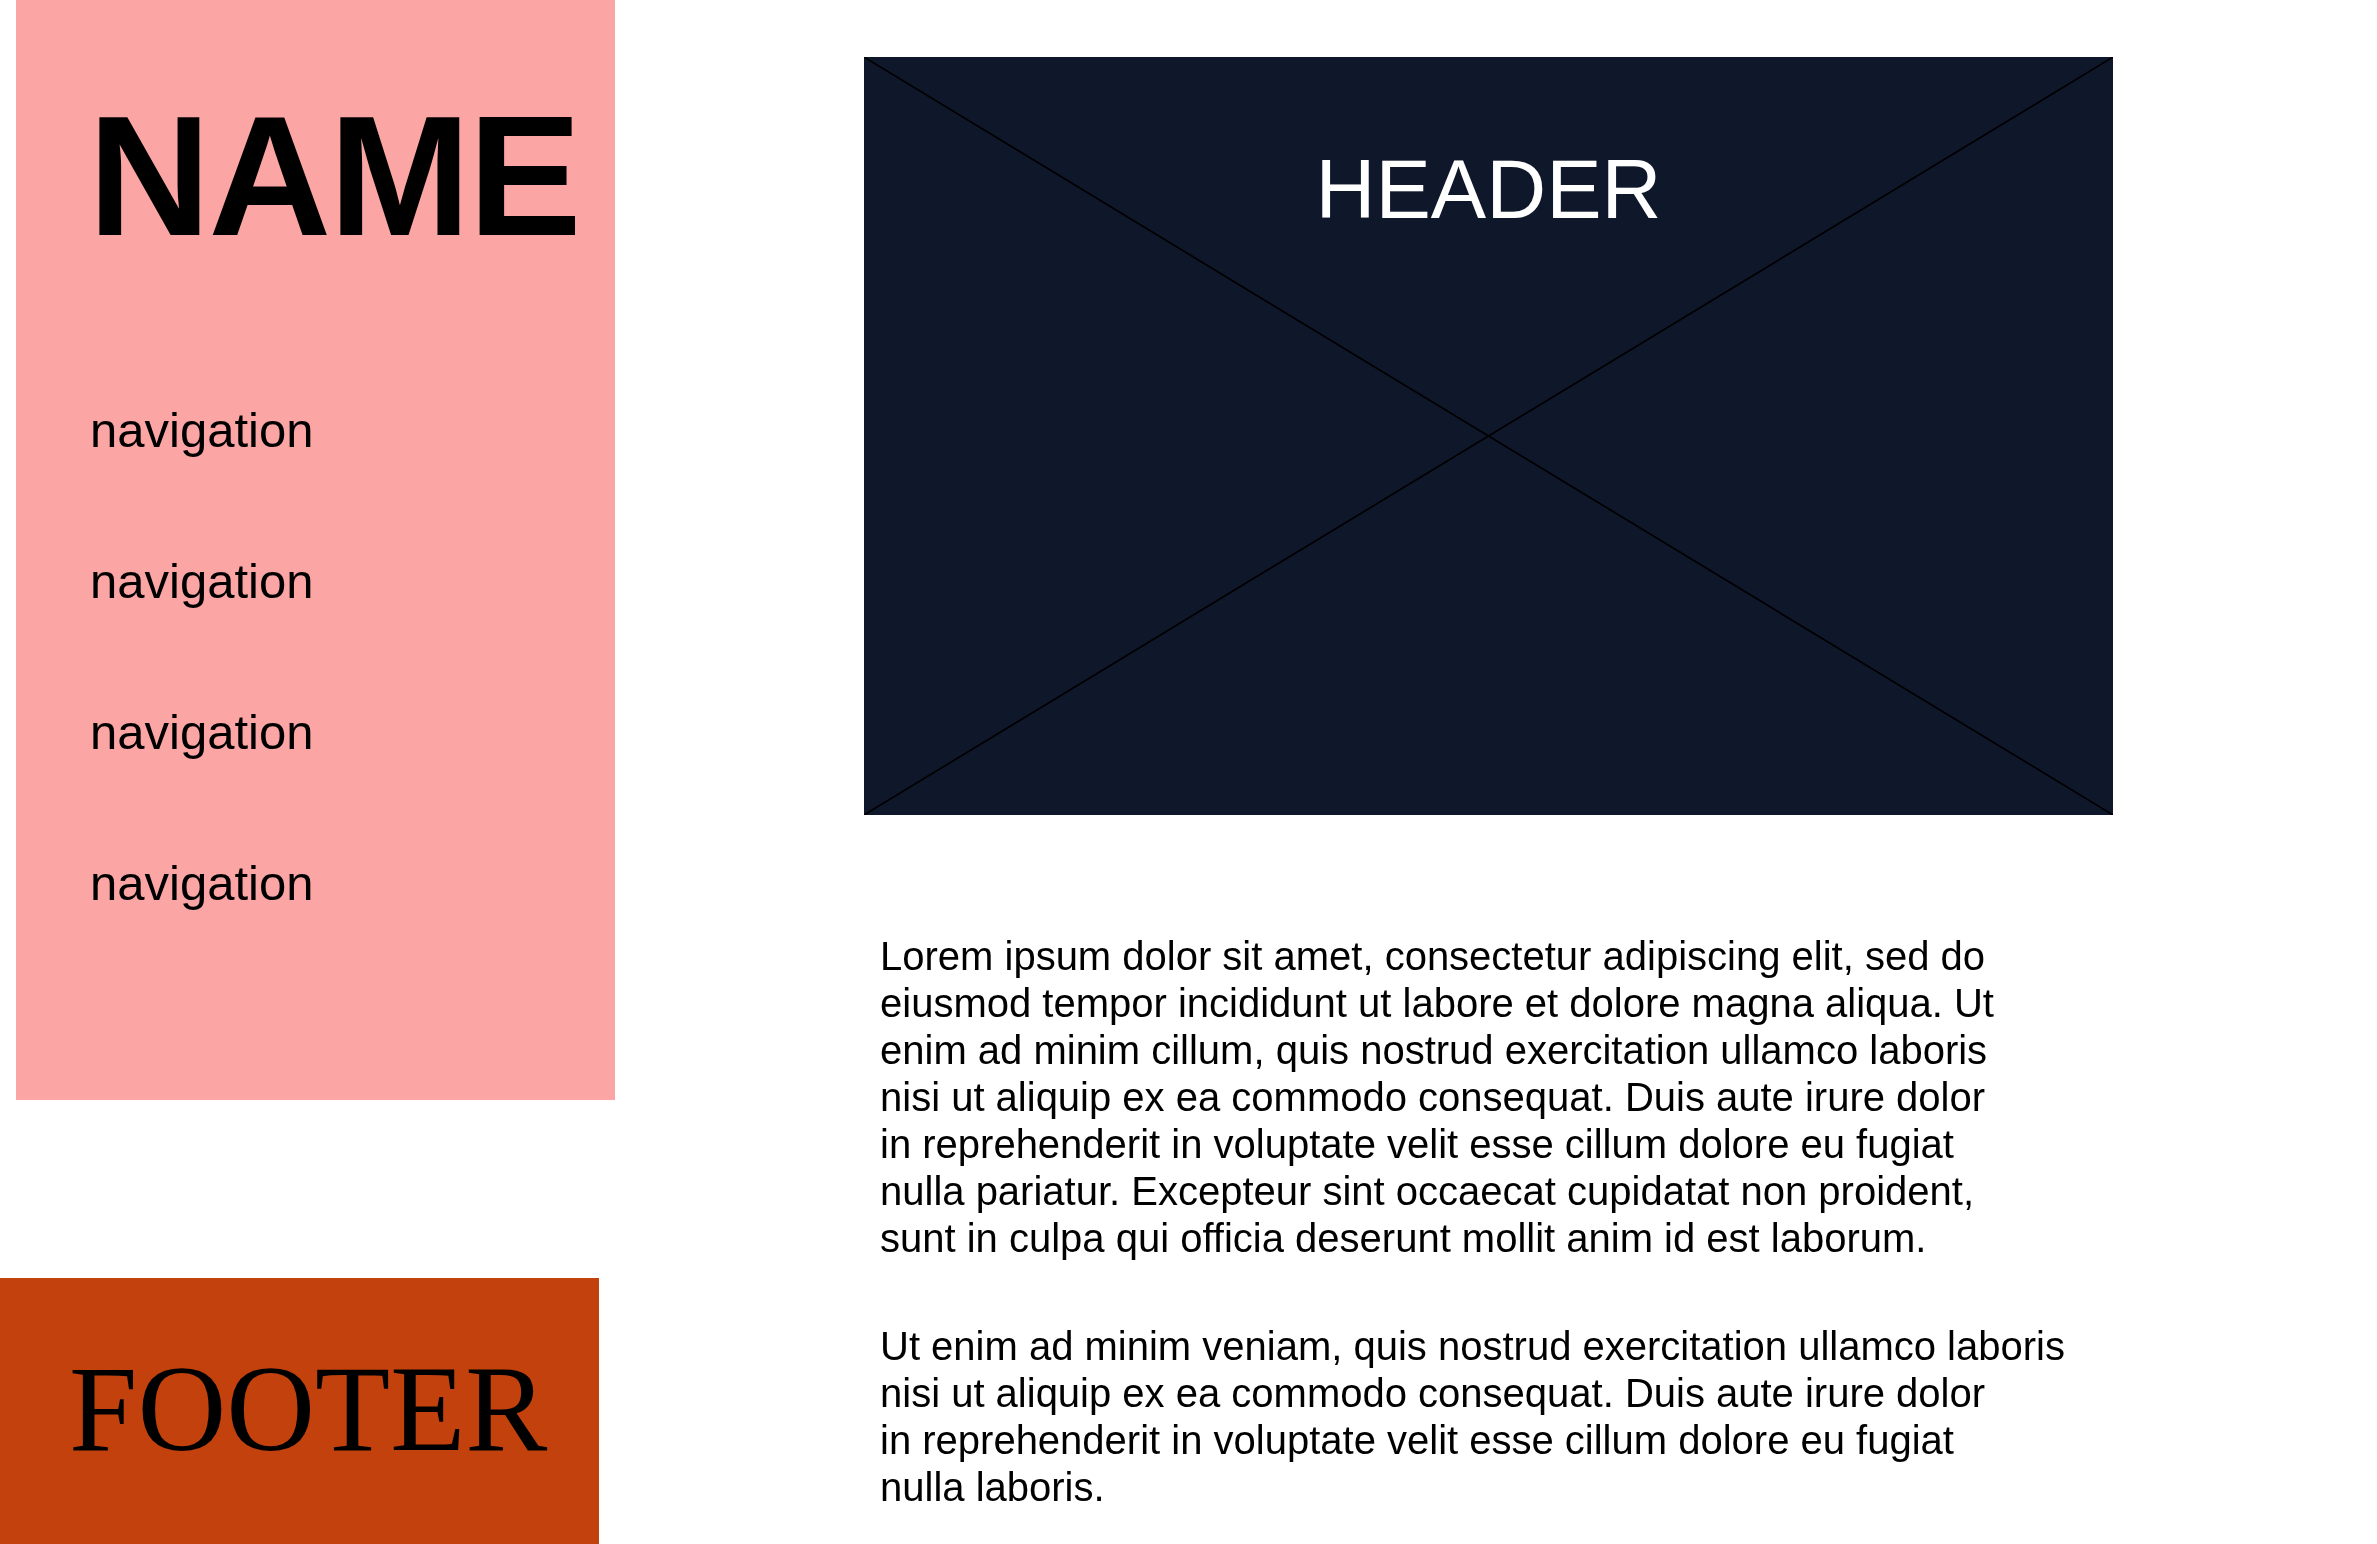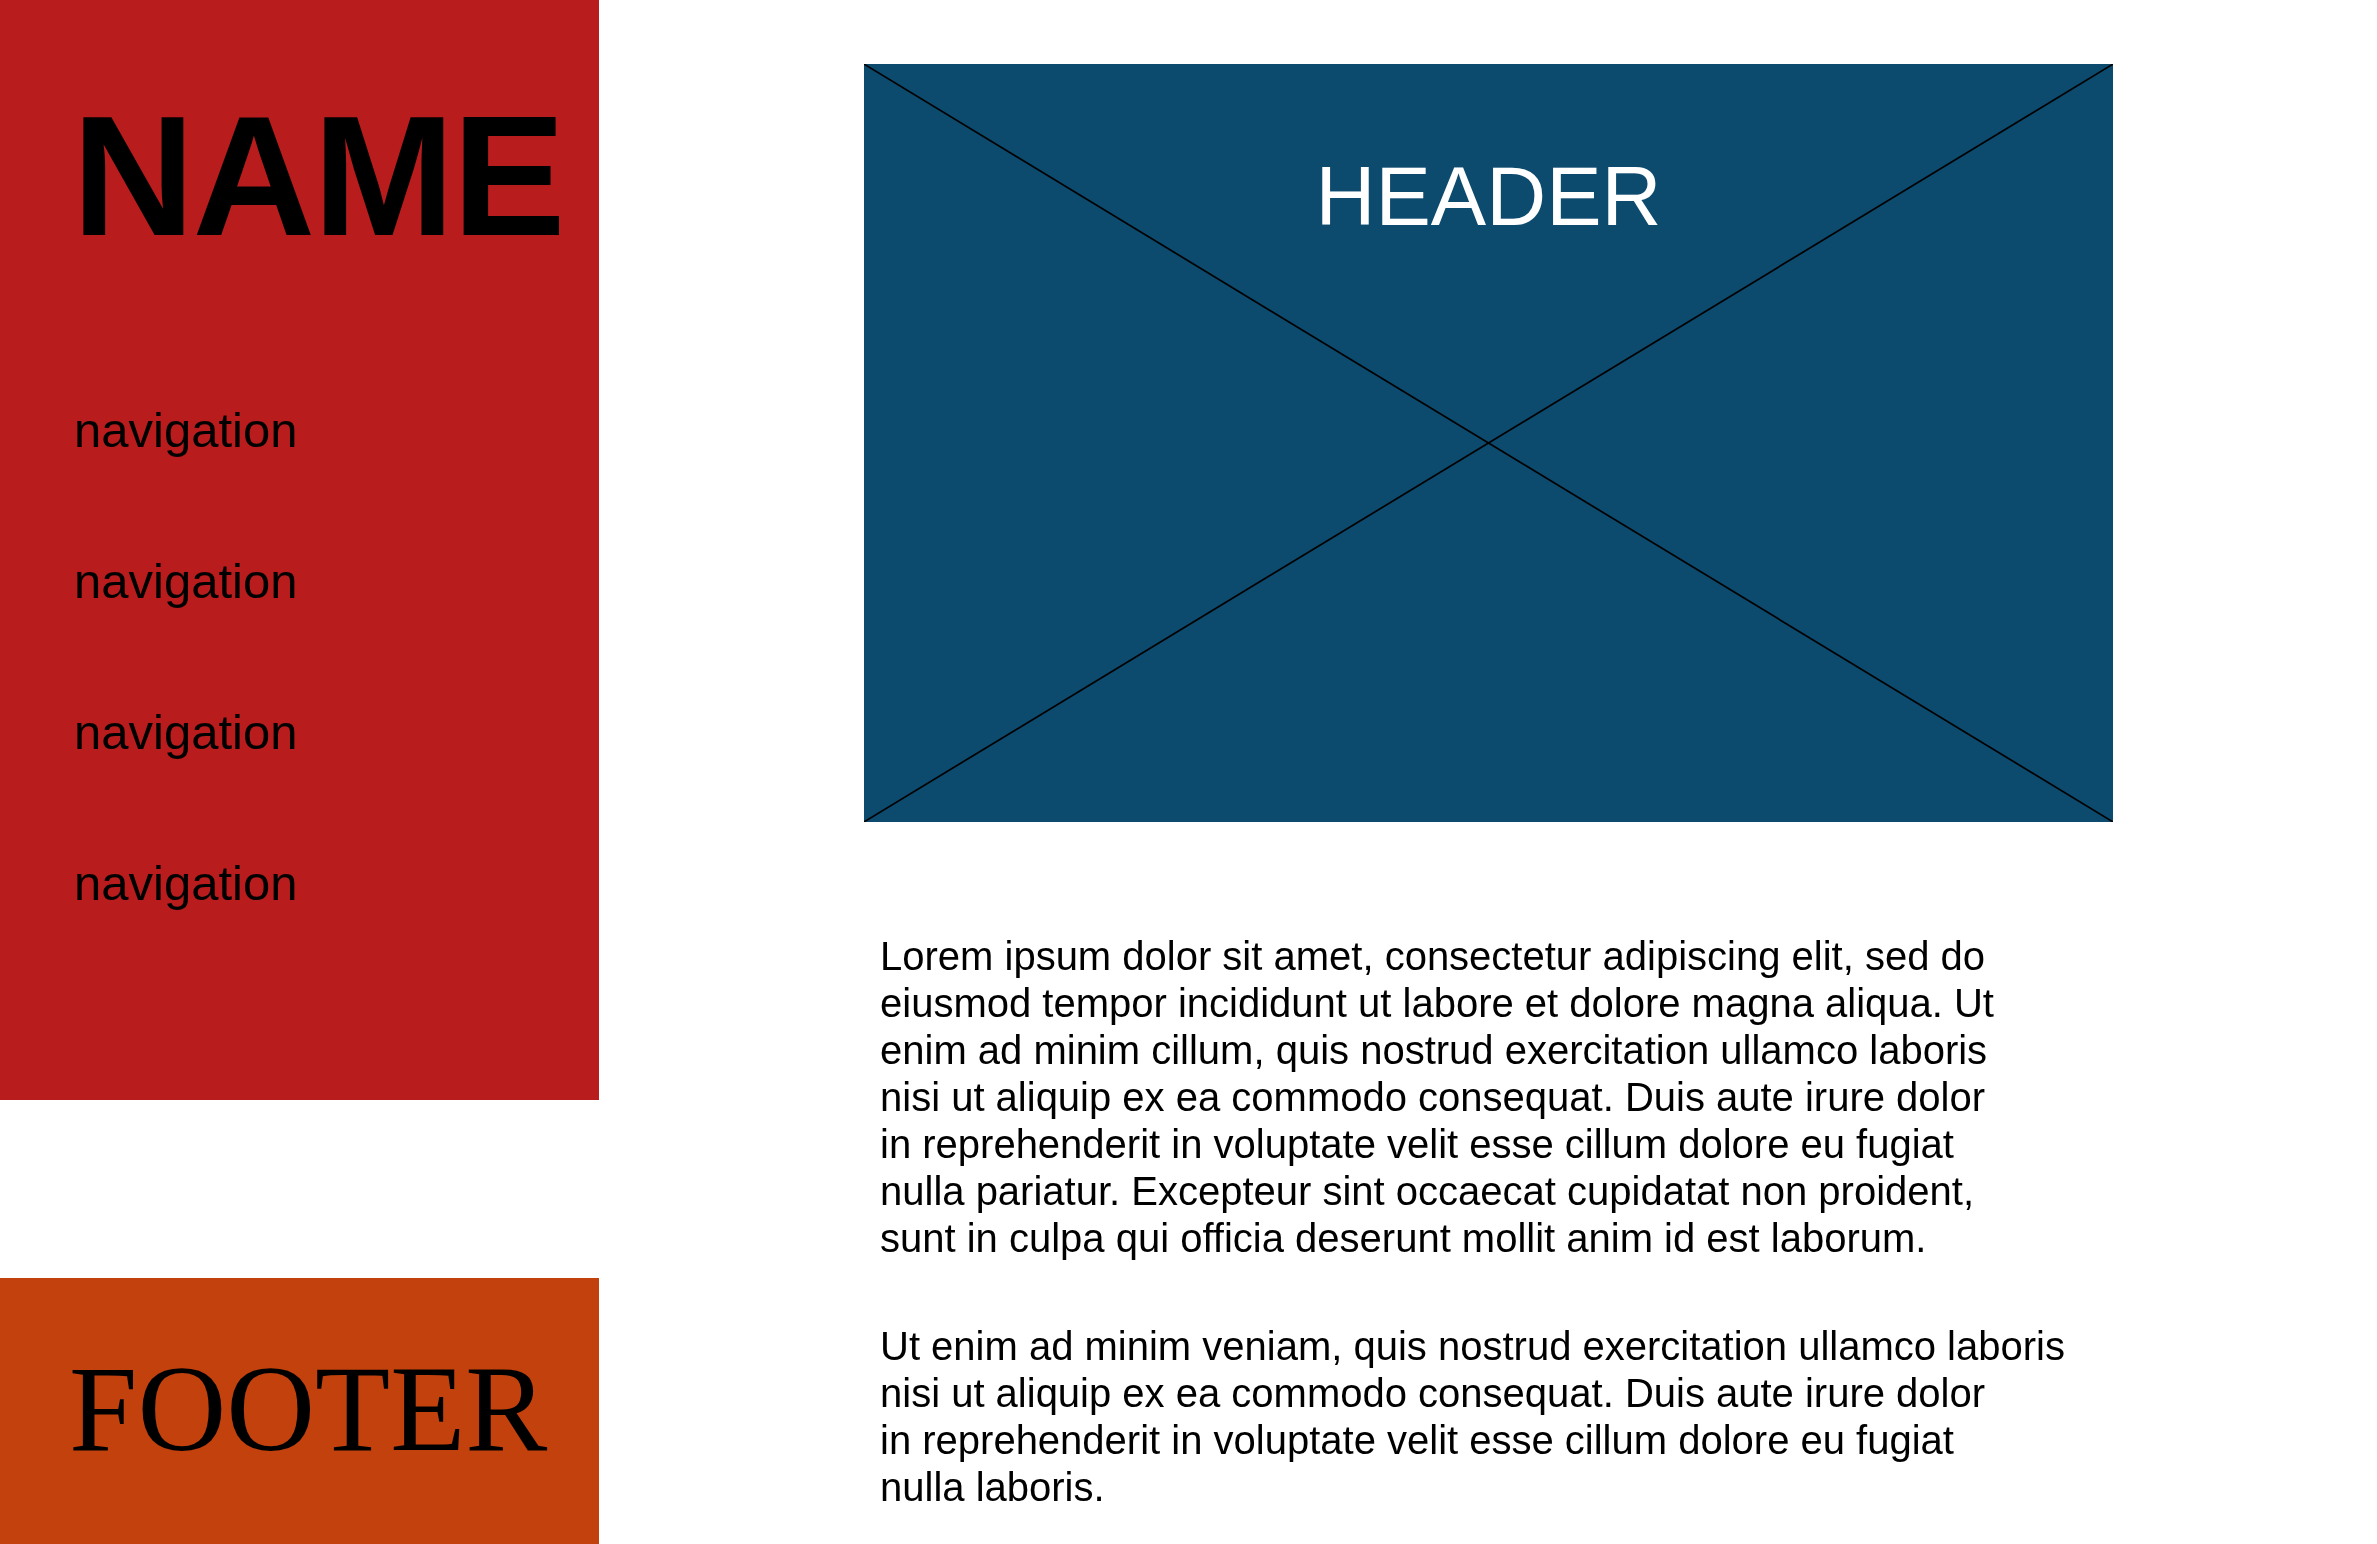--- a/index.html
+++ b/index.html
@@ -1,22 +1,22 @@
 <!DOCTYPE html>
 <html style="font-size:9px"><head>
 <meta charset="utf-8">
 <style>
   html, body { margin:0; padding:0; }
   body { width:2377px; height:1544px; position:relative; overflow:hidden; background:#ffffff; font-family:"Liberation Sans", "DejaVu Sans", sans-serif; color:#000; }
-  .sidebar { position:absolute; left:0; top:0; width:599px; height:1100px; background:#b91c1c; }
+  .sidebar { position:absolute; left:16px; top:0; width:599px; height:1100px; background:#fca5a5; }
   .name { position:absolute; left:72px; top:91px; font-size:170px; font-weight:bold; line-height:1; letter-spacing:-2.3px; white-space:nowrap; }
   .nav-item { position:absolute; left:74px; font-size:49px; line-height:1; white-space:nowrap;text-align:right; }
   .footer { position:absolute; left:0; top:1278px; width:599px; height:266px; background:#c2410c;font-family:Liberation Serif, serif; }
   .footer-text { position:absolute; left:69px; top:69px; font-size:123px; line-height:1; white-space:nowrap; }
-  .header-box { position:absolute; left:864px; top:64px; width:1249px; height:758px; background:#0c4a6e; overflow:hidden; }
+  .header-box { position:absolute; left:864px; top:57px; width:1249px; height:758px; background:#0f172a; overflow:hidden; }
   .header-box svg { position:absolute; left:0; top:0; }
   .header-text { position:absolute; left:0; width:100%; top:91px; text-align:center; color:#ffffff; font-size:83px; line-height:1; }
   .content { position:absolute; left:866px; width:1302px; font-size:40px; line-height:47px; }
   .content .line { display:block; white-space:nowrap;margin-left:14px; }
 </style>
 </head>
 <body>
 
 <div class="sidebar">
   <div class="name">NAME</div>

